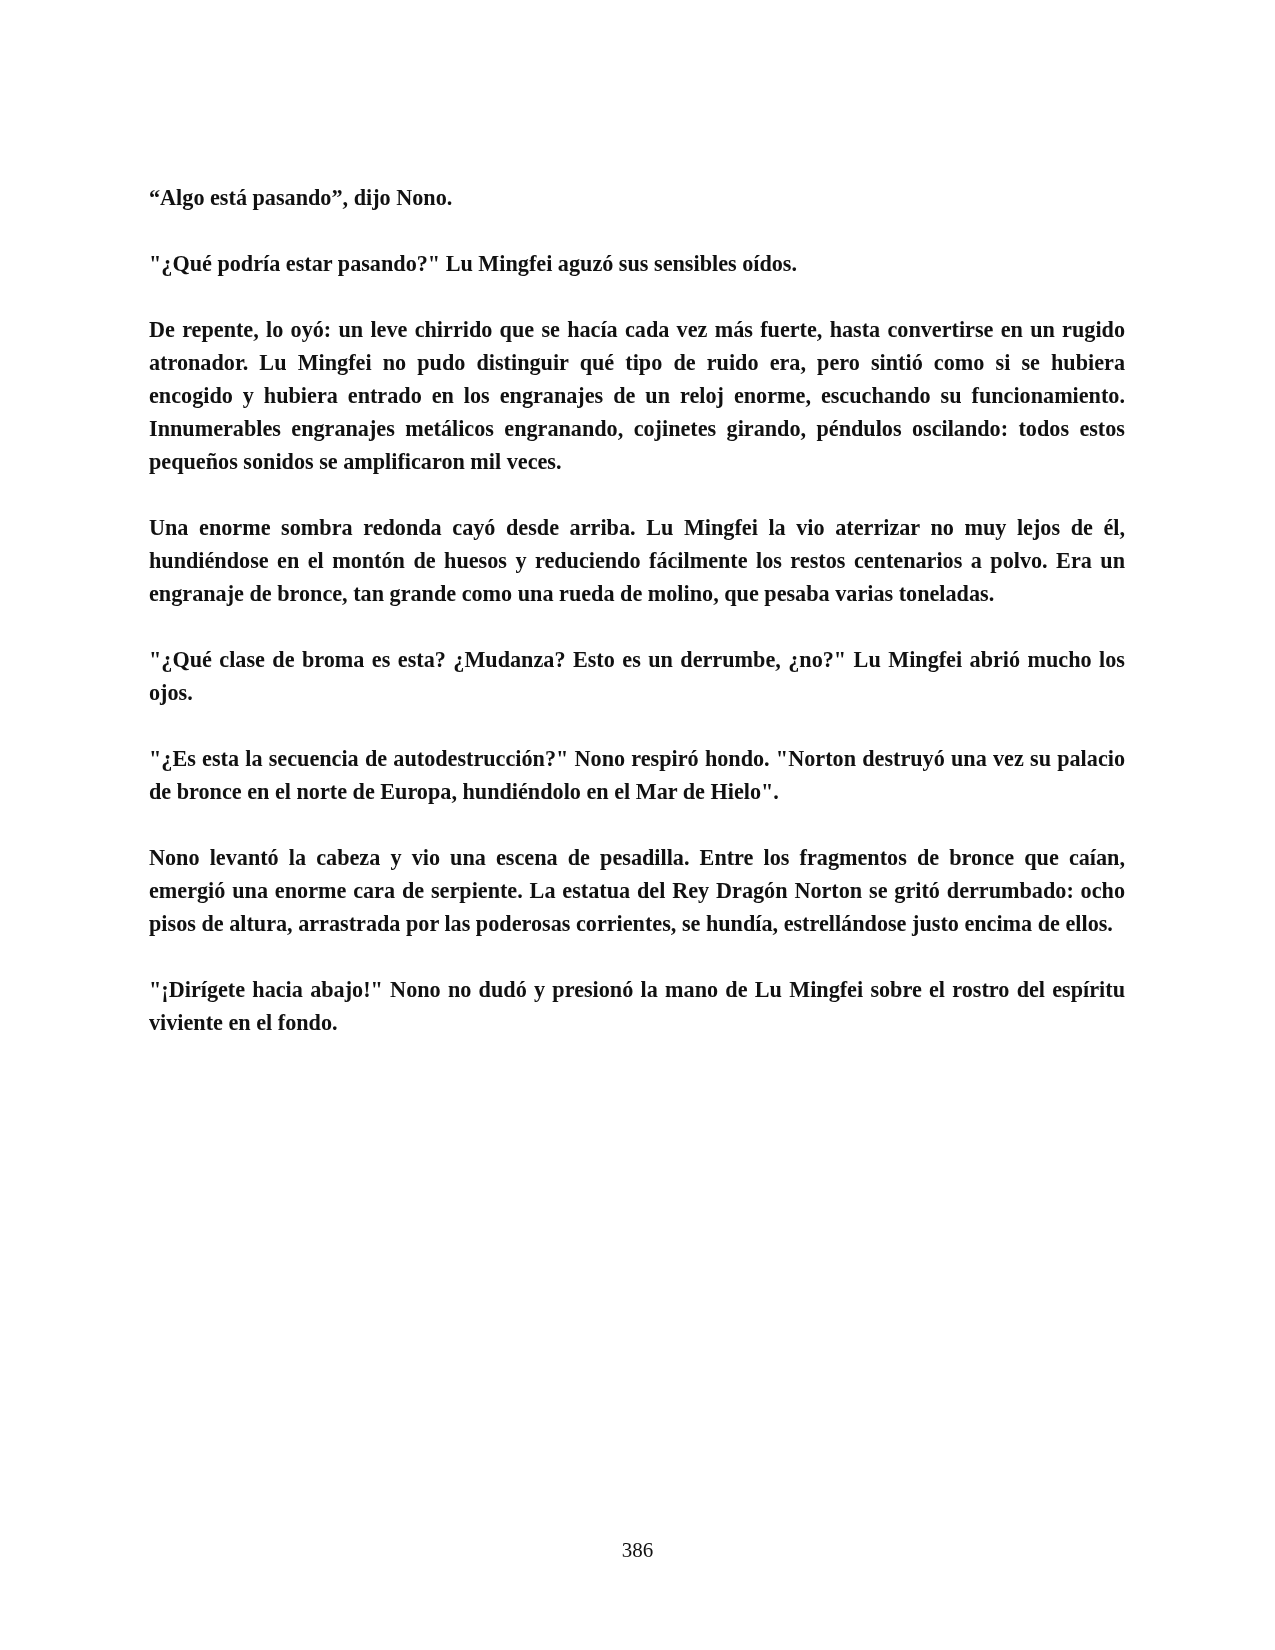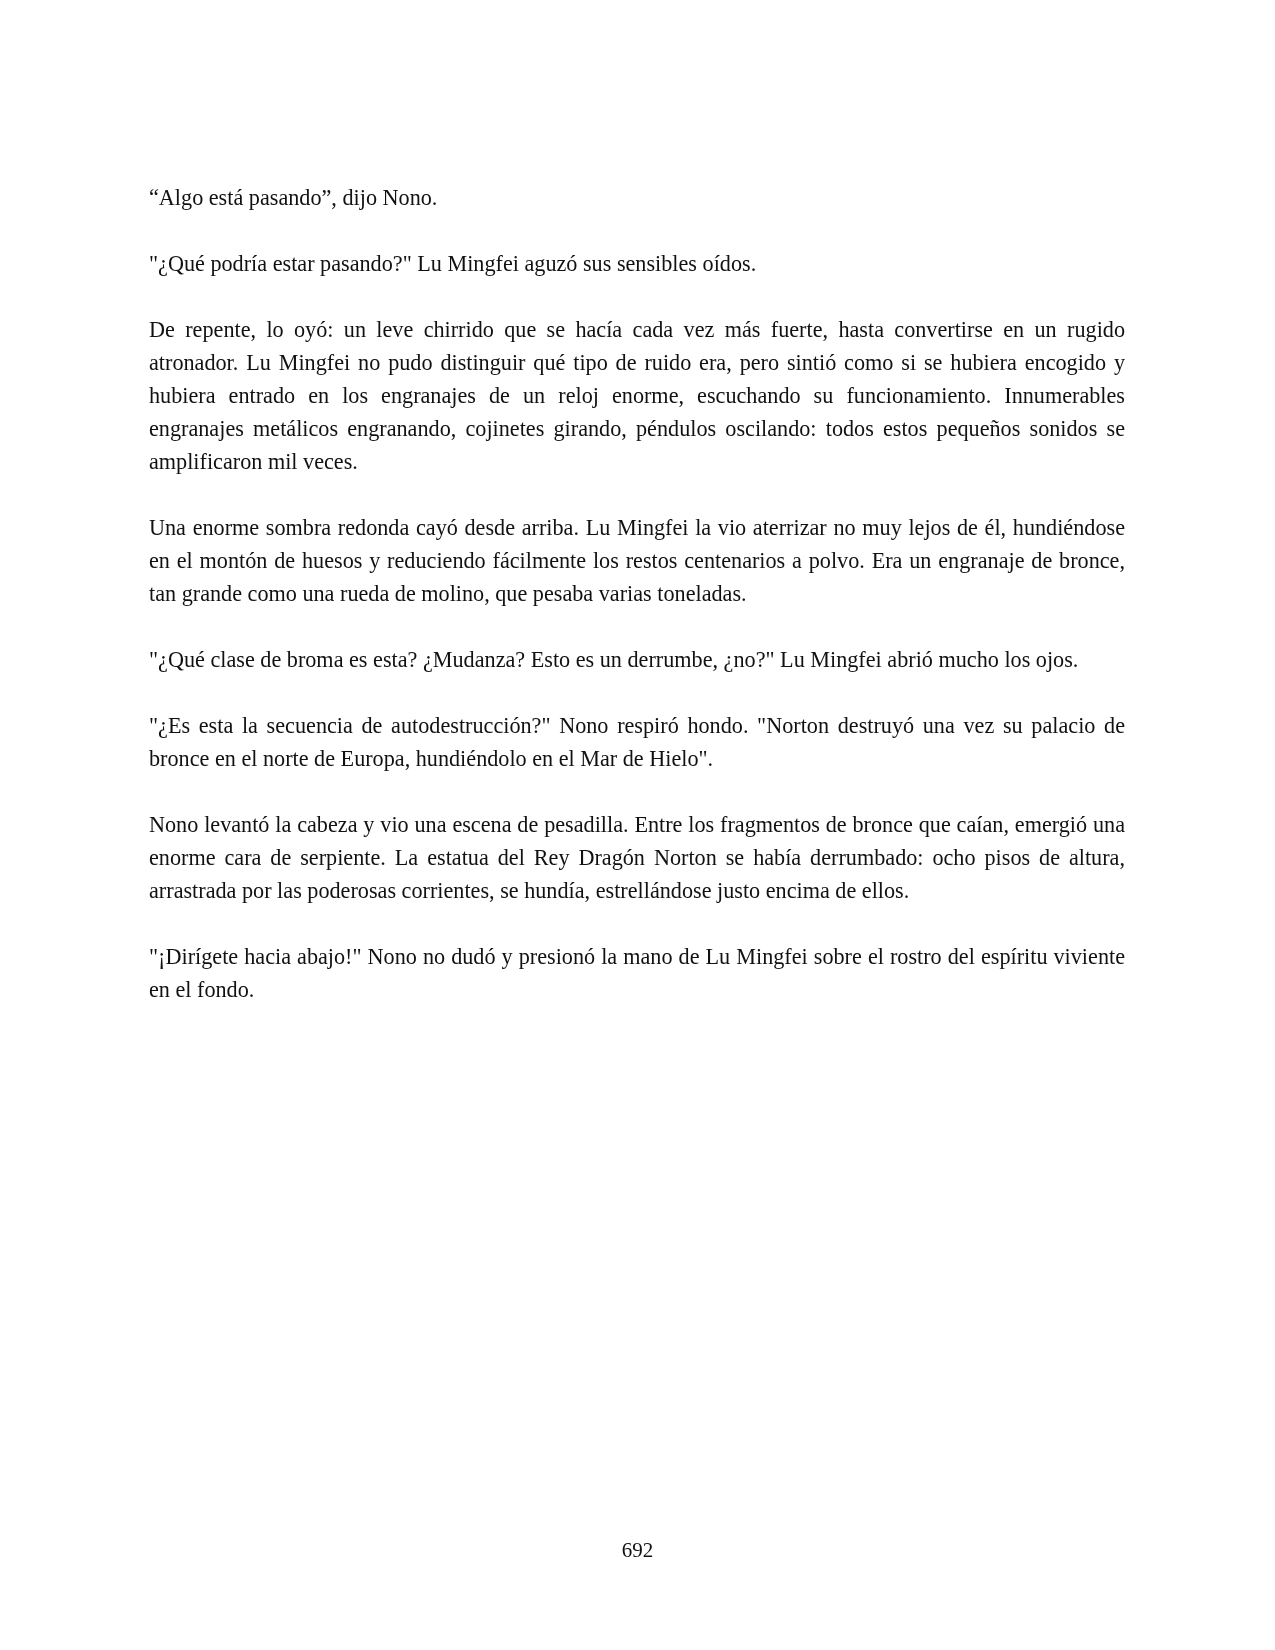--- a/index.html
+++ b/index.html
@@ -20,20 +20,21 @@
     left: 149px;
     top: 181px;
     width: 976px;
   }
   .para {
     margin: 0 0 33px 0;
     font-size: 22.2px;
     line-height: 33px;
     text-align: justify;
     text-align-last: left;
+    font-weight: bold;
   }
   .page-number {
     position: absolute;
     left: 0;
     width: 1275px;
     top: 1535px;
     text-align: center;
     font-size: 21px;
     line-height: 30px;
   }
@@ -41,17 +42,17 @@
 </head>
 <body>
 
 <main class="page-body">
   <p class="para">“Algo está pasando”, dijo Nono.</p>
   <p class="para">"¿Qué podría estar pasando?" Lu Mingfei aguzó sus sensibles oídos.</p>
   <p class="para">De repente, lo oyó: un leve chirrido que se hacía cada vez más fuerte, hasta convertirse en un rugido atronador. Lu Mingfei no pudo distinguir qué tipo de ruido era, pero sintió como si se hubiera encogido y hubiera entrado en los engranajes de un reloj enorme, escuchando su funcionamiento. Innumerables engranajes metálicos engranando, cojinetes girando, péndulos oscilando: todos estos pequeños sonidos se amplificaron mil veces.</p>
   <p class="para">Una enorme sombra redonda cayó desde arriba. Lu Mingfei la vio aterrizar no muy lejos de él, hundiéndose en el montón de huesos y reduciendo fácilmente los restos centenarios a polvo. Era un engranaje de bronce, tan grande como una rueda de molino, que pesaba varias toneladas.</p>
   <p class="para">"¿Qué clase de broma es esta? ¿Mudanza? Esto es un derrumbe, ¿no?" Lu Mingfei abrió mucho los ojos.</p>
   <p class="para">"¿Es esta la secuencia de autodestrucción?" Nono respiró hondo. "Norton destruyó una vez su palacio de bronce en el norte de Europa, hundiéndolo en el Mar de Hielo".</p>
-  <p class="para">Nono levantó la cabeza y vio una escena de pesadilla. Entre los fragmentos de bronce que caían, emergió una enorme cara de serpiente. La estatua del Rey Dragón Norton se había derrumbado: ocho pisos de altura, arrastrada por las poderosas corrientes, se hundía, estrellándose justo encima de ellos.</p>
+  <p class="para">Nono levantó la cabeza y vio una escena de pesadilla. Entre los fragmentos de bronce que caían, emergió una enorme cara de serpiente. La estatua del Rey Dragón Norton se gritó derrumbado: ocho pisos de altura, arrastrada por las poderosas corrientes, se hundía, estrellándose justo encima de ellos.</p>
   <p class="para">"¡Dirígete hacia abajo!" Nono no dudó y presionó la mano de Lu Mingfei sobre el rostro del espíritu viviente en el fondo.</p>
 </main>
 
-<div class="page-number">692</div>
+<div class="page-number">386</div>
 
 </body></html>

